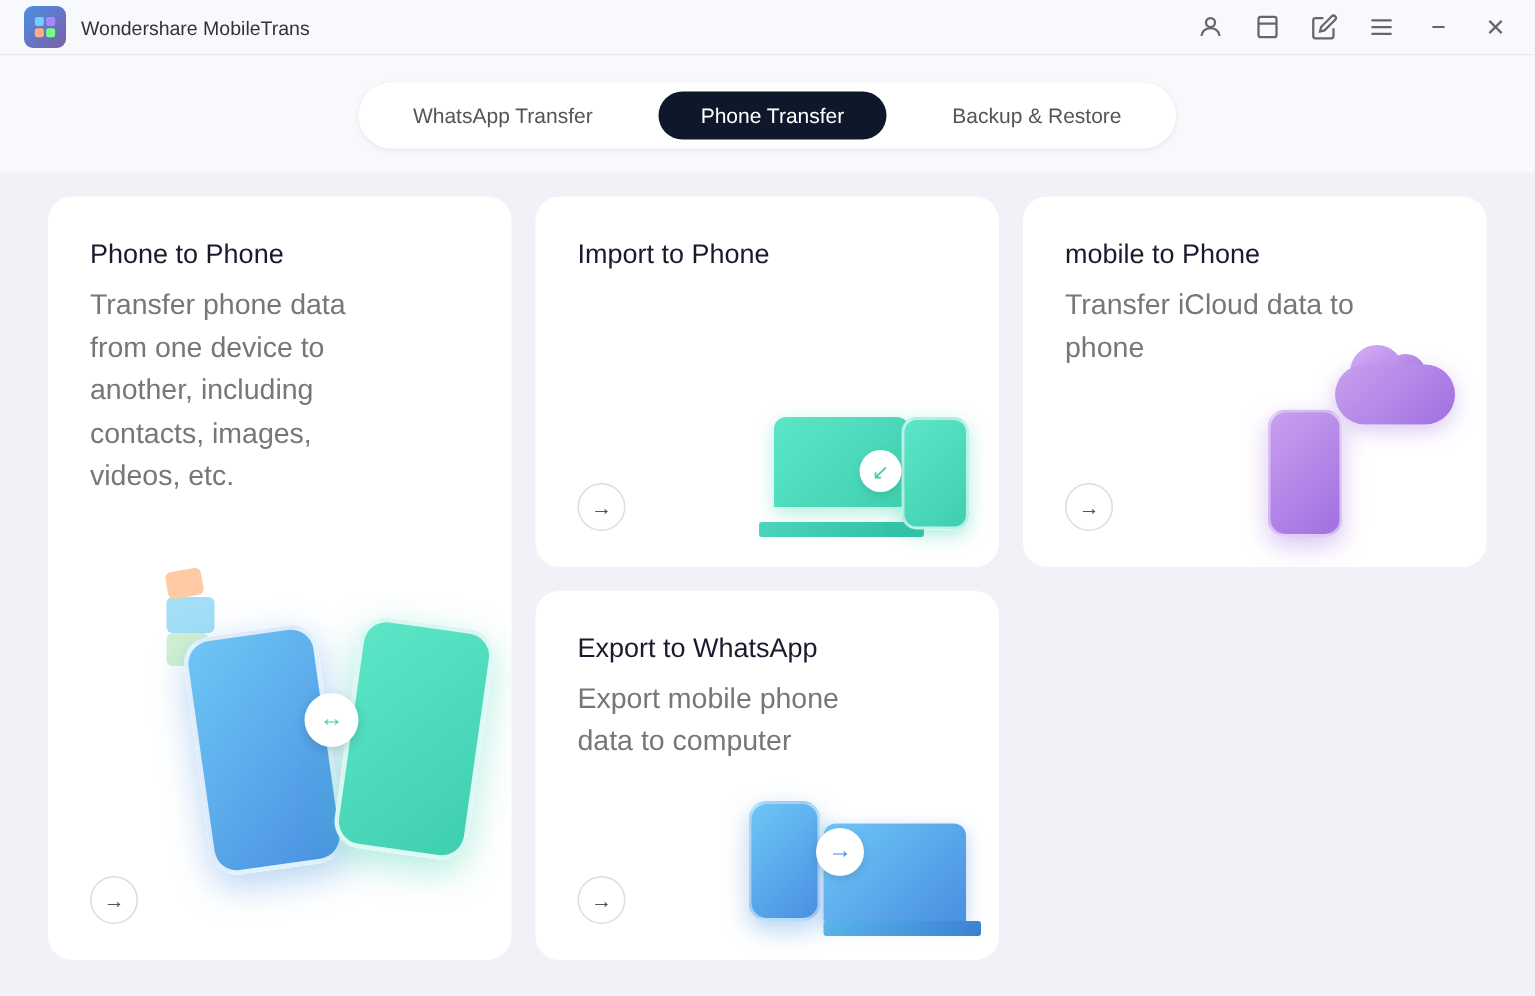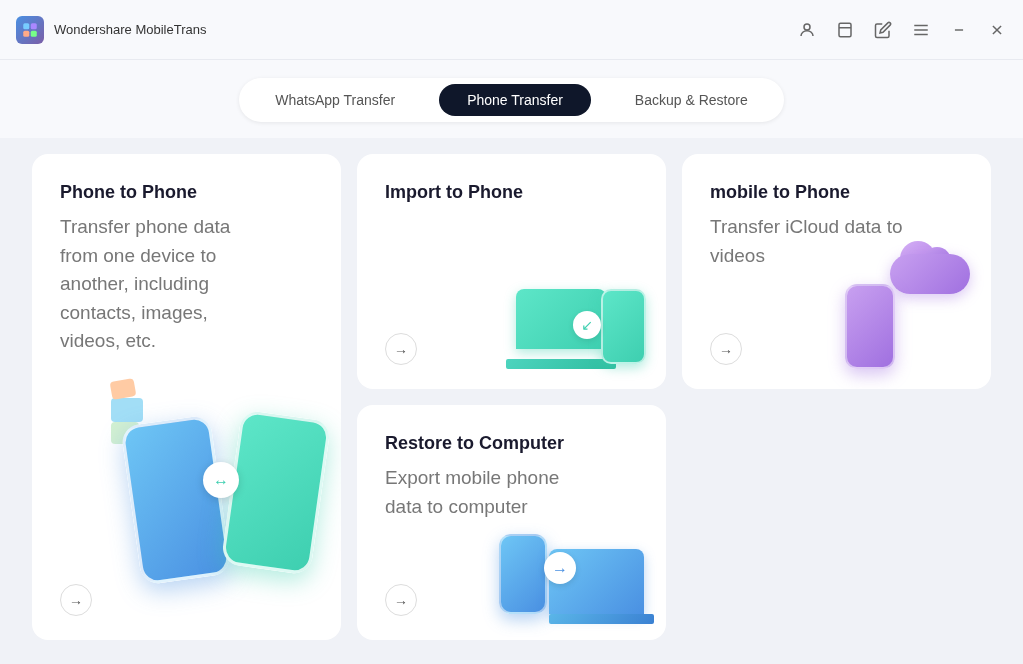--- a/index.html
+++ b/index.html
@@ -8,21 +8,21 @@
       background: #f0f2f7;
       width: 1023px;
       height: 664px;
       overflow: hidden;
       display: flex;
       flex-direction: column;
     }
     
     .titlebar {
       background: #f8f9fc;
-      height: 60px;
+      height: 37px;
       display: flex;
       align-items: center;
       padding: 0 16px;
       border-bottom: 1px solid #e8eaf0;
       flex-shrink: 0;
     }
     .titlebar-logo {
       width: 28px;
       height: 28px;
       border-radius: 6px;
@@ -101,21 +101,21 @@
       overflow: hidden;
       cursor: pointer;
       transition: box-shadow 0.2s;
     }
     .card-large {
       grid-column: 1;
       grid-row: 1 / 3;
     }
     .card-title {
       font-size: 18px;
-      font-weight: 700;
+      font-weight: 400;
       color: #1a1a2e;
       margin-bottom: 10px;
     }
     .card-desc {
       font-size: 19px;
       color: #777;
       line-height: 1.5;
       max-width: 200px;
     }
     .card-arrow {
@@ -444,36 +444,36 @@
         </div>
         <div class="phone-small-green"></div>
         <div class="arrow-down-green">↙</div>
       </div>
     </div>
     <div class="card-arrow">→</div>
   </div>
 
   <div class="card">
     <div class="card-title">mobile to Phone</div>
-    <div class="card-desc">Transfer iCloud data to videos</div>
+    <div class="card-desc">Transfer iCloud data to phone</div>
     <div class="illustration" style="bottom:20px; right:16px;">
       <div class="icloud-group">
         <div class="cloud-shape">
           <div class="cloud-bump1"></div>
           <div class="cloud-bump2"></div>
           <div class="cloud-body"></div>
         </div>
         <div class="phone-icloud"></div>
       </div>
     </div>
     <div class="card-arrow">→</div>
   </div>
 
   <div class="card">
-    <div class="card-title">Restore to Computer</div>
+    <div class="card-title">Export to WhatsApp</div>
     <div class="card-desc">Export mobile phone data to computer</div>
     <div class="illustration" style="bottom:16px; right:12px;">
       <div class="export-group">
         <div class="phone-export"></div>
         <div class="laptop-export" style="right:0; bottom:0; position:absolute;">
           <div class="laptop-export-screen"></div>
           <div class="laptop-export-base"></div>
         </div>
         <div class="arrow-export">→</div>
       </div>

